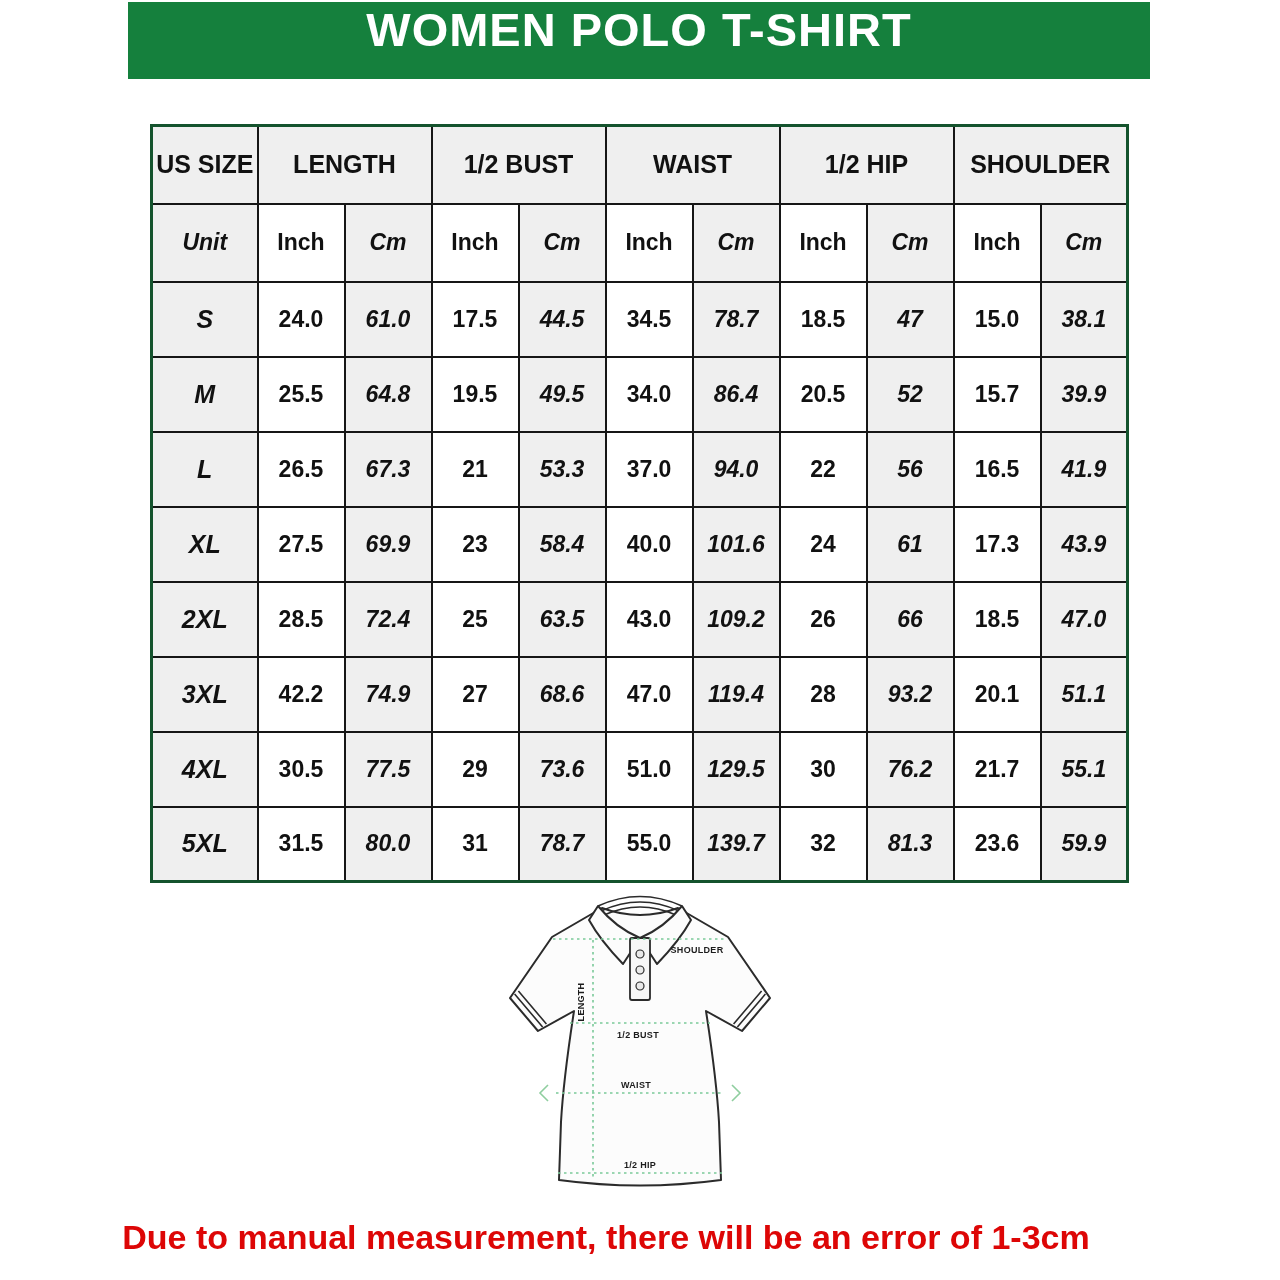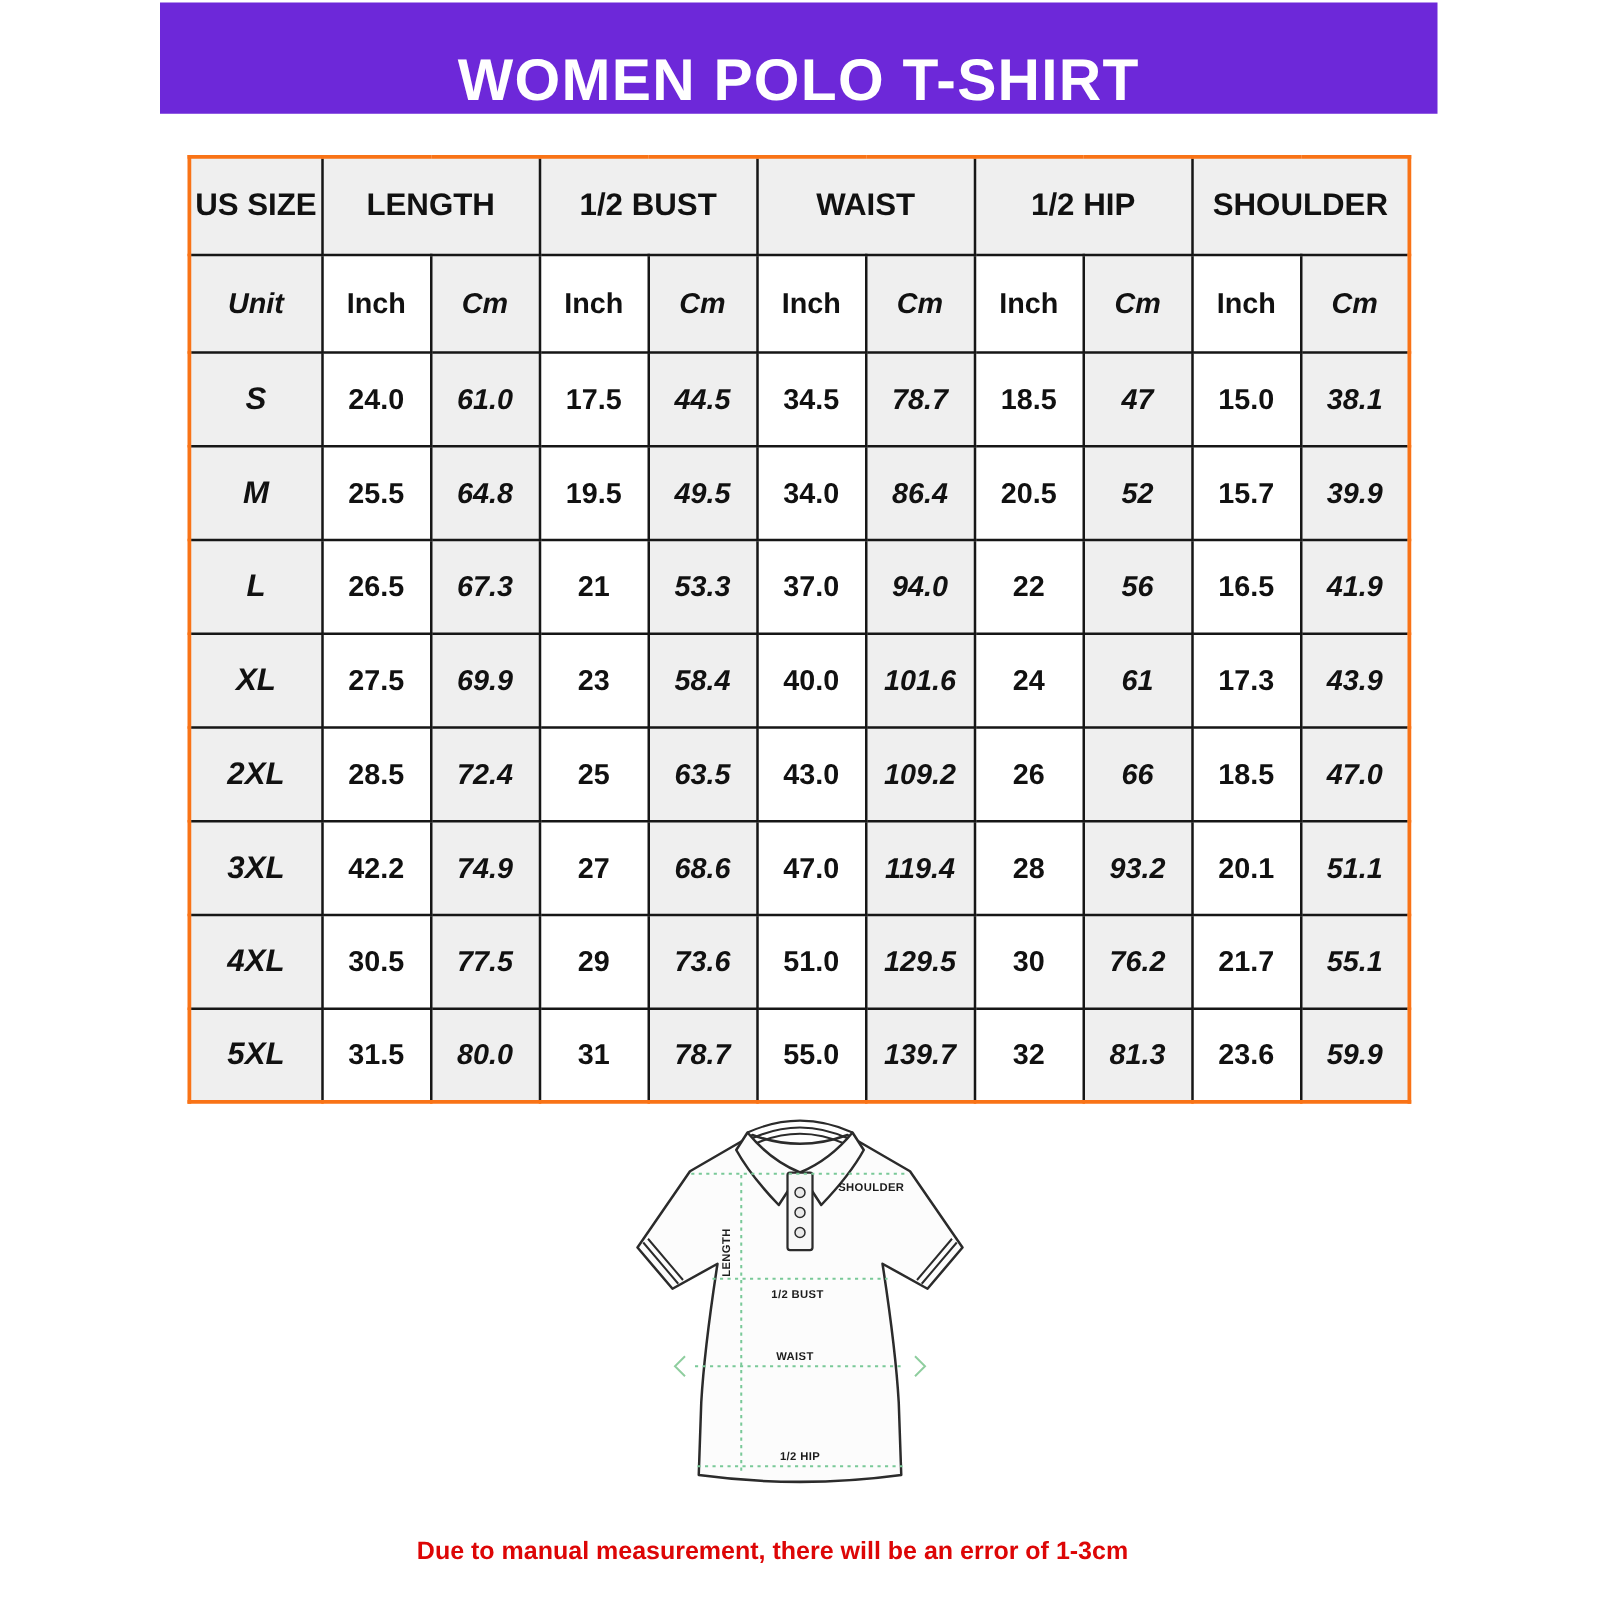--- a/index.html
+++ b/index.html
@@ -1,30 +1,30 @@
 <!DOCTYPE html>
 <html><head>
 <meta charset="utf-8">
 <style>
   html,body{margin:0;padding:0;}
   body{
     width:1280px;height:1280px;background:#ffffff;position:relative;
     font-family:"Liberation Sans", sans-serif;overflow:hidden;
   }
   .banner{
-    position:absolute;left:128px;top:2px;width:1022px;height:89px;
-    background:#6d28d9;display:flex;align-items:flex-end;justify-content:center;
+    position:absolute;left:128px;top:2px;width:1022px;height:77px;
+    background:#15803d;display:flex;align-items:flex-start;justify-content:center;
   }
   .banner h1{
     margin:0;color:#ffffff;font-size:47px;font-weight:800;letter-spacing:1px;
   }
   table.size-table{
     position:absolute;left:150px;top:124px;width:978px;
     border-collapse:collapse;table-layout:fixed;
-    border:3px solid #f97316;
+    border:3px solid #14532d;
   }
   col.col-size{width:106px;}
   col.col-val{width:87px;}
   .size-table th,.size-table td{
     border:2px solid #161616;text-align:center;vertical-align:middle;
     color:#111;background:#ffffff;padding:0;
   }
   thead tr{height:78px;}
   tbody tr{height:75px;}
   .group-th{font-size:25px;font-weight:700;background:#efefef !important;}
@@ -35,21 +35,21 @@
   .diagram{position:absolute;left:490px;top:882px;width:300px;height:330px;}
   .shirt{fill:#fcfcfc;stroke:#2b2b2b;stroke-width:2;stroke-linejoin:round;}
   .detail{fill:none;stroke:#2b2b2b;stroke-width:1.6;}
   .placket{fill:#f7f7f7;stroke:#2b2b2b;stroke-width:1.8;}
   .btn{fill:#e9e9e9;stroke:#2b2b2b;stroke-width:1.2;}
   .mline{fill:none;stroke:#79c998;stroke-width:1.6;stroke-dasharray:2.5 3.5;}
   .marrow{fill:none;stroke:#8fce9f;stroke-width:1.6;}
   .mlabel{font-size:9px;font-weight:700;fill:#1c1c1c;letter-spacing:0.3px;}
   .note{
     position:absolute;left:0;top:1218px;width:1212px;text-align:center;
-    color:#dd0606;font-size:20px;font-weight:700;margin:12px;
+    color:#dd0606;font-size:34px;font-weight:700;margin:0;
   }
 </style>
 </head>
 <body>
 
 <div class="banner">
   <h1>WOMEN POLO T-SHIRT</h1>
 </div>
 
 <table class="size-table">

